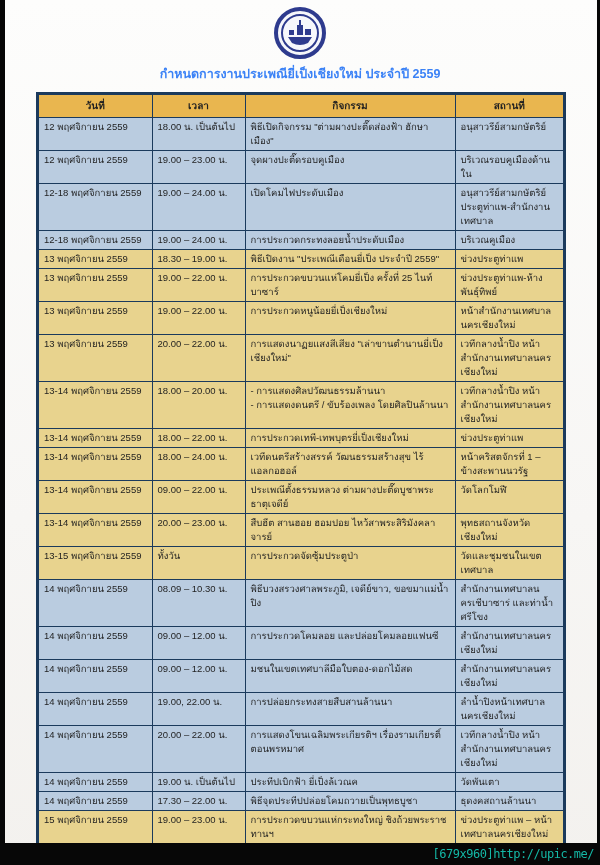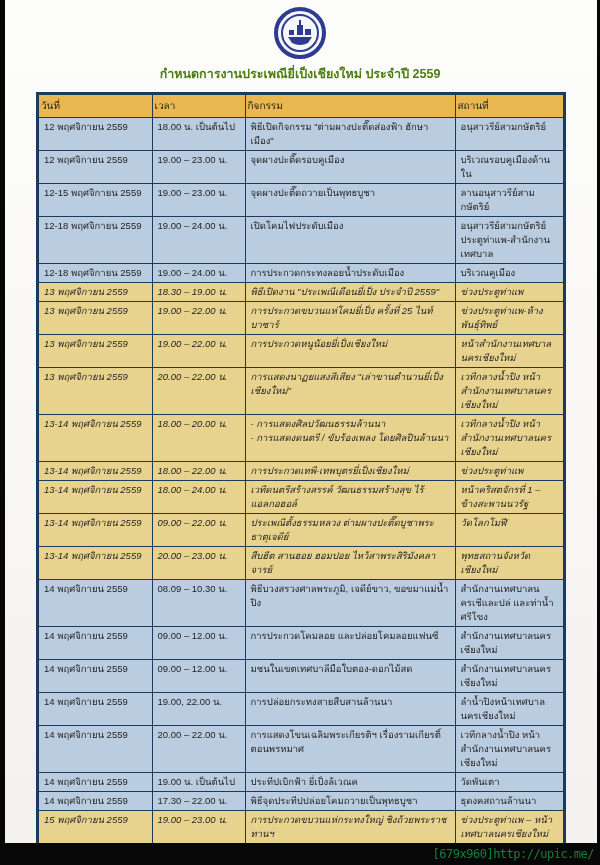--- a/index.html
+++ b/index.html
@@ -13,45 +13,45 @@
   .edge.left{left:0;width:5px;}
   .edge.right{right:0;width:3px;}
   .page{position:relative;padding-top:7px;z-index:1;}
   .logo-wrap{display:flex;justify-content:center;}
   .seal{
     width:52px;height:52px;border-radius:50%;
     border:4px solid #2e3b8e;background:#f6f7fb;
     display:flex;align-items:center;justify-content:center;box-sizing:border-box;
   }
   .titles{text-align:center;margin-top:5px;line-height:20px;
-    font-weight:bold;font-size:12.5px;color:#4d7c0f;}
+    font-weight:bold;font-size:12.5px;color:#3b82f6;}
   table.sched{
     border-collapse:collapse;table-layout:fixed;
     width:526px;margin:9px auto 0 37px;
     font-size:9.5px;line-height:14px;
   }
   table.sched td,table.sched th{
     border:1px solid var(--navy,#1b3a5c);
     padding:2px 4px 2px 5px;vertical-align:top;text-align:left;
     overflow:hidden;
   }
   table.sched{border:2px solid var(--navy,#1b3a5c);outline:1px solid var(--navy,#1b3a5c);}
   table.sched th{
-    background:var(--gold,#e9b64f);font-weight:normal;
+    background:var(--gold,#e9b64f);text-align:center;font-weight:bold;
     padding:4px 2px;font-size:10px;color:#212121;
   }
   tr.blue td{background:var(--blue,#bacce0);margin-top:35px;}
-  tr.tan td{background:var(--tan,#e8d38e);font-style:italic;}
+  tr.tan td{background:var(--tan,#e8d38e);}
   td.c-activity{white-space:pre-line;}
   .wm-bar{
     position:absolute;left:0;right:0;bottom:0;height:22px;background:#070707;z-index:6;
     display:flex;align-items:center;justify-content:flex-end;
   }
   .wm-text{
-    color:#15803d;font-size:12px;padding-right:6px;
+    color:#14b8a6;font-size:12px;padding-right:6px;
     font-family:"DejaVu Sans Mono",monospace;letter-spacing:-0.5px;
   }
 </style>
 </head>
 <body style="--gold: #E9B64F; --blue: #BACCE0; --tan: #E8D38E; --navy: #1B3A5C;">
 
 <div class="edge left"></div>
 <div class="edge right"></div>
 
 <div class="page">
@@ -94,26 +94,20 @@
           <td class="c-activity">พิธีเปิดกิจกรรม "ต่ามผางปะตี๊ดส่องฟ้า ฮักษาเมือง"</td>
           <td class="c-location">อนุสาวรีย์สามกษัตริย์</td>
         </tr>
         <tr class="blue">
           <td class="c-date">12 พฤศจิกายน 2559</td>
           <td class="c-time">19.00 – 23.00 น.</td>
           <td class="c-activity">จุดผางปะตี๊ดรอบคูเมือง</td>
           <td class="c-location">บริเวณรอบคูเมืองด้านใน</td>
         </tr>
         <tr class="blue">
-          <td class="c-date">12-15 พฤศจิกายน 2559</td>
-          <td class="c-time">19.00 – 23.00 น.</td>
-          <td class="c-activity">จุดผางปะตี๊ดถวายเป็นพุทธบูชา</td>
-          <td class="c-location">ลานอนุสาวรีย์สามกษัตริย์</td>
-        </tr>
-        <tr class="blue">
           <td class="c-date">12-18 พฤศจิกายน 2559</td>
           <td class="c-time">19.00 – 24.00 น.</td>
           <td class="c-activity">เปิดโคมไฟประดับเมือง</td>
           <td class="c-location">อนุสาวรีย์สามกษัตริย์ ประตูท่าแพ-สำนักงานเทศบาล</td>
         </tr>
         <tr class="blue">
           <td class="c-date">12-18 พฤศจิกายน 2559</td>
           <td class="c-time">19.00 – 24.00 น.</td>
           <td class="c-activity">การประกวดกระทงลอยน้ำประดับเมือง</td>
           <td class="c-location">บริเวณคูเมือง</td>
@@ -166,25 +160,31 @@
           <td class="c-time">09.00 – 22.00 น.</td>
           <td class="c-activity">ประเพณีตั้งธรรมหลวง ต่ามผางปะตี๊ดบูชาพระธาตุเจดีย์</td>
           <td class="c-location">วัดโลกโมฬี</td>
         </tr>
         <tr class="tan">
           <td class="c-date">13-14 พฤศจิกายน 2559</td>
           <td class="c-time">20.00 – 23.00 น.</td>
           <td class="c-activity">สืบฮีต สานฮอย ฮอมปอย ไหว้สาพระสิริมังคลาจารย์</td>
           <td class="c-location">พุทธสถานจังหวัดเชียงใหม่</td>
         </tr>
+        <tr class="tan">
+          <td class="c-date">13-15 พฤศจิกายน 2559</td>
+          <td class="c-time">ทั้งวัน</td>
+          <td class="c-activity">การประกวดจัดซุ้มประตูป่า</td>
+          <td class="c-location">วัดและชุมชนในเขตเทศบาล</td>
+        </tr>
         <tr class="blue">
           <td class="c-date">14 พฤศจิกายน 2559</td>
           <td class="c-time">08.09 – 10.30 น.</td>
           <td class="c-activity">พิธีบวงสรวงศาลพระภูมิ, เจดีย์ขาว, ขอขมาแม่น้ำปิง</td>
-          <td class="c-location">สำนักงานเทศบาลนครเชีและปล่ และท่าน้ำศรีโขง</td>
+          <td class="c-location">สำนักงานเทศบาลนครเชีบาซาร่ และท่าน้ำศรีโขง</td>
         </tr>
         <tr class="blue">
           <td class="c-date">14 พฤศจิกายน 2559</td>
           <td class="c-time">09.00 – 12.00 น.</td>
           <td class="c-activity">การประกวดโคมลอย และปล่อยโคมลอยแฟนซี</td>
           <td class="c-location">สำนักงานเทศบาลนครเชียงใหม่</td>
         </tr>
         <tr class="blue">
           <td class="c-date">14 พฤศจิกายน 2559</td>
           <td class="c-time">09.00 – 12.00 น.</td>

